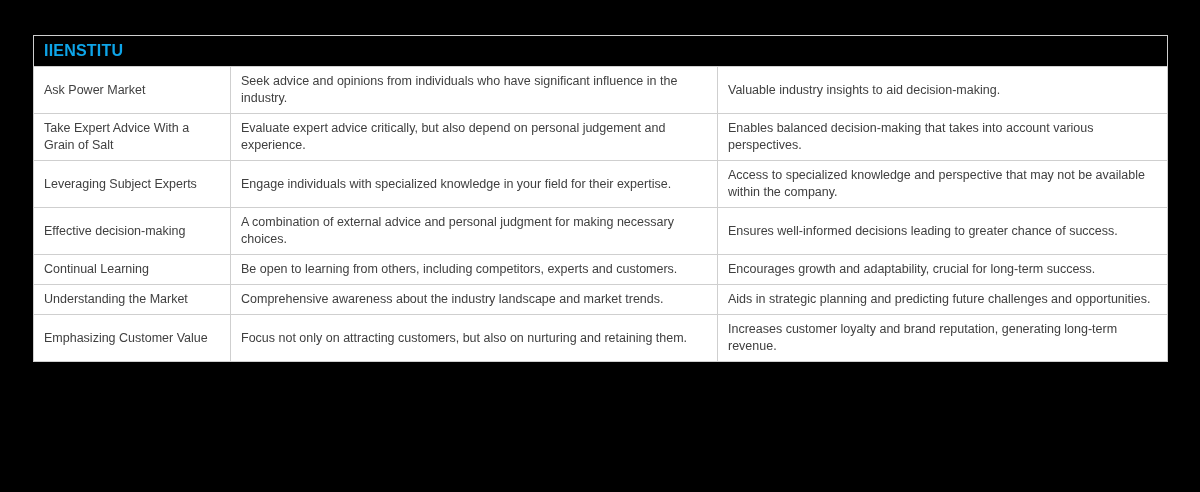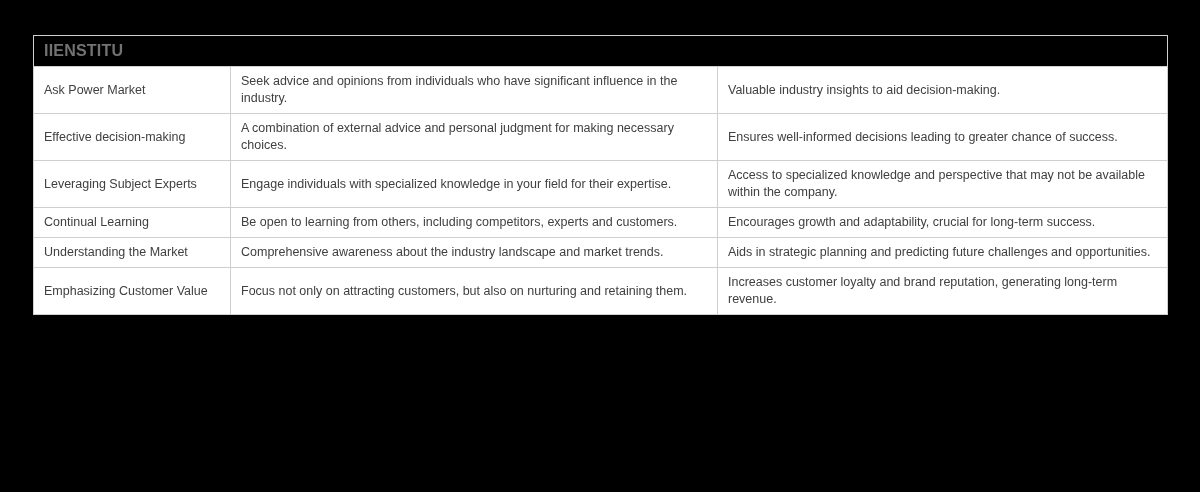--- a/index.html
+++ b/index.html
@@ -26,21 +26,21 @@
   table.main-table th,
   table.main-table td {
     border: 1px solid #cfcfcf;
     text-align: left;
     vertical-align: middle;
     overflow: hidden;
     box-sizing: border-box;
   }
   th.title-cell {
     background: #000000;
-    color: #737373;
+    color: #0ea5e9;
     font-size: 16px;
     font-weight: bold;
     line-height: 20px;
     padding: 5px 10px;
     letter-spacing: 0.2px;
   }
   th.col-header {
     background: #000000;
     color: #ffffff;
     font-size: 12.5px;
@@ -71,28 +71,33 @@
         <th class="title-cell" colspan="3">IIENSTITU</th>
       </tr>
     </thead>
     <tbody>
       <tr>
         <td class="body-cell">Ask Power Market</td>
         <td class="body-cell">Seek advice and opinions from individuals who have significant influence in the industry.</td>
         <td class="body-cell">Valuable industry insights to aid decision-making.</td>
       </tr>
       <tr>
-        <td class="body-cell">Effective decision-making</td>
-        <td class="body-cell">A combination of external advice and personal judgment for making necessary choices.</td>
-        <td class="body-cell">Ensures well-informed decisions leading to greater chance of success.</td>
+        <td class="body-cell">Take Expert Advice With a Grain of Salt</td>
+        <td class="body-cell">Evaluate expert advice critically, but also depend on personal judgement and experience.</td>
+        <td class="body-cell">Enables balanced decision-making that takes into account various perspectives.</td>
       </tr>
       <tr>
         <td class="body-cell">Leveraging Subject Experts</td>
         <td class="body-cell">Engage individuals with specialized knowledge in your field for their expertise.</td>
         <td class="body-cell">Access to specialized knowledge and perspective that may not be available within the company.</td>
+      </tr>
+      <tr>
+        <td class="body-cell">Effective decision-making</td>
+        <td class="body-cell">A combination of external advice and personal judgment for making necessary choices.</td>
+        <td class="body-cell">Ensures well-informed decisions leading to greater chance of success.</td>
       </tr>
       <tr>
         <td class="body-cell">Continual Learning</td>
         <td class="body-cell">Be open to learning from others, including competitors, experts and customers.</td>
         <td class="body-cell">Encourages growth and adaptability, crucial for long-term success.</td>
       </tr>
       <tr>
         <td class="body-cell">Understanding the Market</td>
         <td class="body-cell">Comprehensive awareness about the industry landscape and market trends.</td>
         <td class="body-cell">Aids in strategic planning and predicting future challenges and opportunities.</td>

